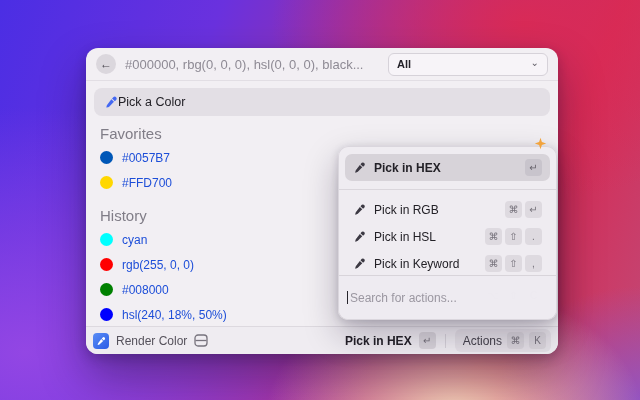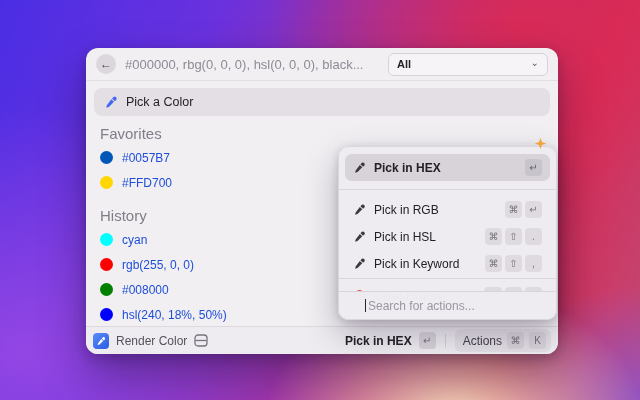--- a/index.html
+++ b/index.html
@@ -36,21 +36,21 @@
   .search-ph { font-size: 13px; color: #8e8a94; flex: 1 1 auto; white-space: nowrap; overflow: hidden; }
   .dropdown {
     flex: 0 0 auto; display: flex; align-items: center; justify-content: space-between;
     width: 160px; height: 23px; padding: 0 8px;
     background: #f7f4f8; border: 1px solid #d6d2d9; border-radius: 6px;
   }
   .dropdown .val { font-size: 11px; font-weight: 700; color: #242229; }
   .dropdown .chev { font-size: 10px; color: #615e67; margin-top: -3px; }
 
   .command-row {
-    display: flex; align-items: center; gap: 8px;
+    display: flex; align-items: center; gap: 0;
     margin: 7px 8px 0 8px; height: 28px; padding: 0 10px;
     background: #e3dfe5; border-radius: 8px;
   }
   .command-row .label { font-size: 12.5px; font-weight: 500; color: #232127; }
   .icon-dropper-blue { color: #4468f2; }
   .icon-dropper-dark { color: #3c3943; }
 
   .section-label { margin: 9px 8px 3px 14px; font-size: 15px; color: #807d87; }
   .color-row { display: flex; align-items: center; gap: 9px; height: 25px; padding-left: 14px; }
   .swatch { width: 13px; height: 13px; border-radius: 50%; flex: 0 0 auto; }
@@ -75,23 +75,23 @@
   .action-row.selected .label { font-weight: 600; }
   .popup .divider { position: absolute; left: 0; right: 0; height: 1px; background: #dad6dc; }
   .keys { display: flex; gap: 3px; flex: 0 0 auto; }
   .key {
     min-width: 17px; height: 17px; padding: 0 3px; border-radius: 4px;
     background: #dedae0; color: #76727b; font-size: 10px;
     display: flex; align-items: center; justify-content: center;
   }
   .selected .key { background: #c8c4cc; color: #66626b; }
   .popup-search {
-    position: absolute; left: 0; right: 0; bottom: 0; height: 28px; z-index: 3;
+    position: absolute; left: 0; right: 0; bottom: 0; height: 44px; z-index: 3;
     background: rgba(238,235,241,0.99); border-top: 1px solid #d8d4da;
-    display: flex; align-items: center; gap: 2px; padding: 0 26px;
+    display: flex; align-items: center; gap: 2px; padding: 0 8px;
   }
   .caret { width: 1px; height: 13px; background: #26242b; }
   .popup-search .ph { font-size: 12px; color: #9b97a1; }
 
   
   .footer {
     position: absolute; left: 0; right: 0; bottom: 0; height: 28px;
     display: flex; align-items: center; gap: 7px; padding: 0 7px;
     background: #efecf1; border-top: 1px solid #ddd9df;
     border-radius: 0 0 12px 12px;

